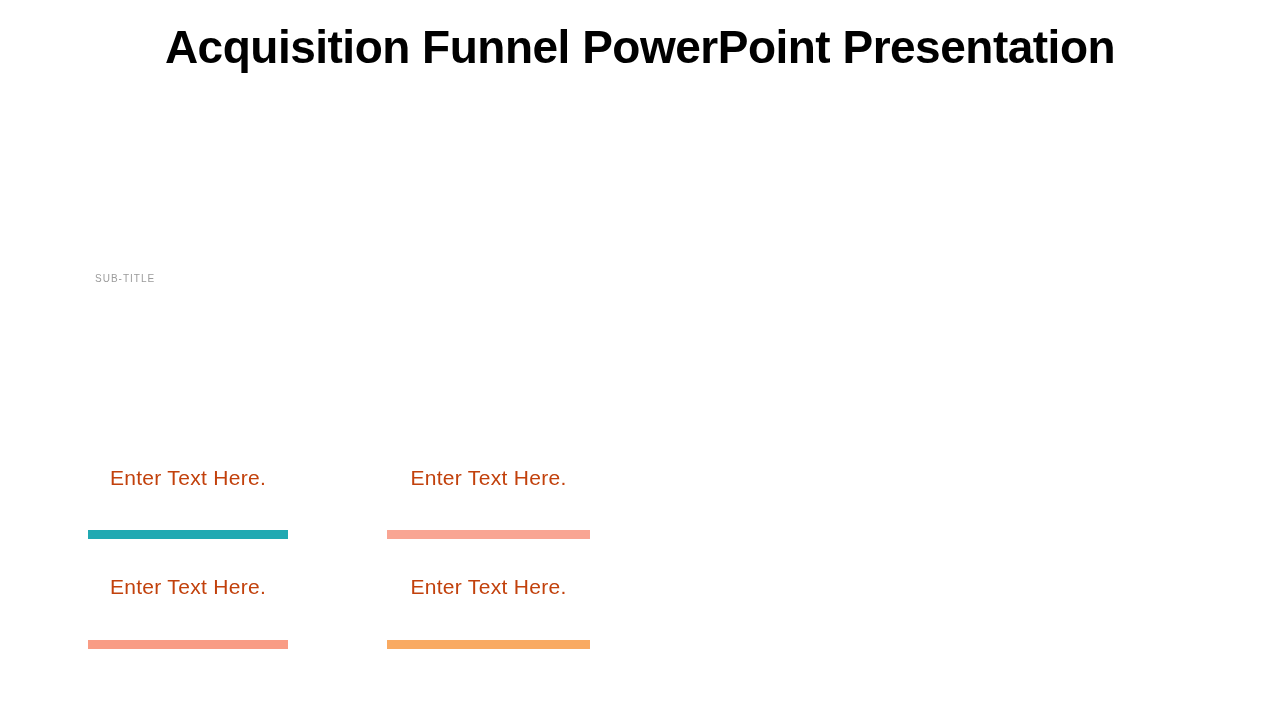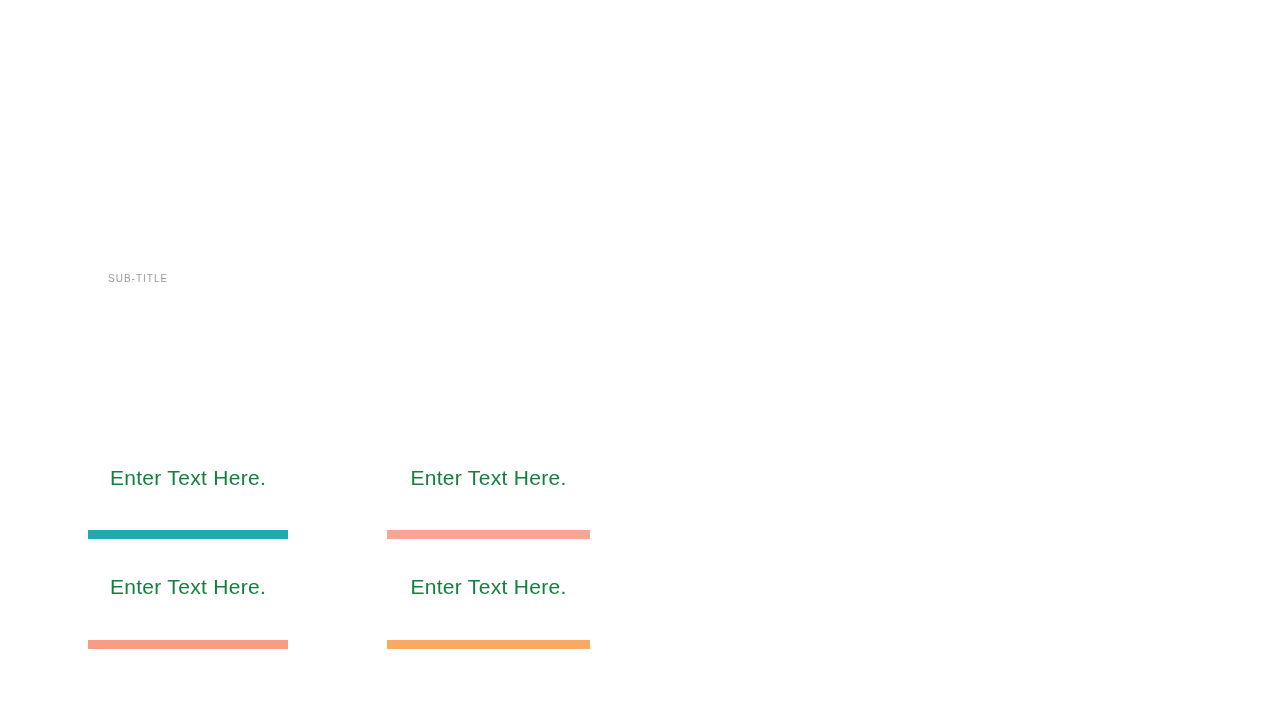--- a/index.html
+++ b/index.html
@@ -16,32 +16,32 @@
     top:20px; left:0; width:100%;
     margin:0;
     text-align:center;
     font-size:46px;
     font-weight:700;
     color:#000000;
     letter-spacing:-0.5px;
   }
   .subtitle {
     position:absolute;
-    left:108px; top:273px;
+    left:95px; top:273px;
     font-size:10px;
     font-weight:400;
     color:#9B9B9B;
     letter-spacing:1px;
   }
   .placeholder-label {
     position:absolute;
     text-align:center;
     font-size:21px;
     font-weight:300;
-    color:#15803d;
+    color:#c2410c;
     letter-spacing:0.3px;
   }
   .pl-1 { left:88px;  top:466px; width:200px; }
   .pl-2 { left:387px; top:466px; width:203px; }
   .pl-3 { left:88px;  top:575px; width:200px; }
   .pl-4 { left:387px; top:575px; width:203px; }
   .underline-bar { position:absolute; height:9px; }
   .bar-1 { left:88px;  top:530px; width:200px; }
   .bar-2 { left:387px; top:530px; width:203px; }
   .bar-3 { left:88px;  top:640px; width:200px; }
@@ -57,20 +57,21 @@
     letter-spacing:2px;
     fill:#ffffff;
   }
   .divider { fill:none; stroke:#ffffff; stroke-width:1.6; opacity:0.8; }
 </style>
 </head>
 <body>
 
 <div class="slide">
 
+  <h1 class="slide-title">Acquisition Funnel PowerPoint Presentation</h1>
 
   <div class="subtitle">SUB-TITLE</div>
 
   <div class="placeholder-label pl-1">Enter Text Here.</div>
   <div class="placeholder-label pl-2">Enter Text Here.</div>
   <div class="underline-bar bar-1" style="background: rgb(32, 169, 178);"></div>
   <div class="underline-bar bar-2" style="background: rgb(249, 165, 147);"></div>
 
   <div class="placeholder-label pl-3">Enter Text Here.</div>
   <div class="placeholder-label pl-4">Enter Text Here.</div>

